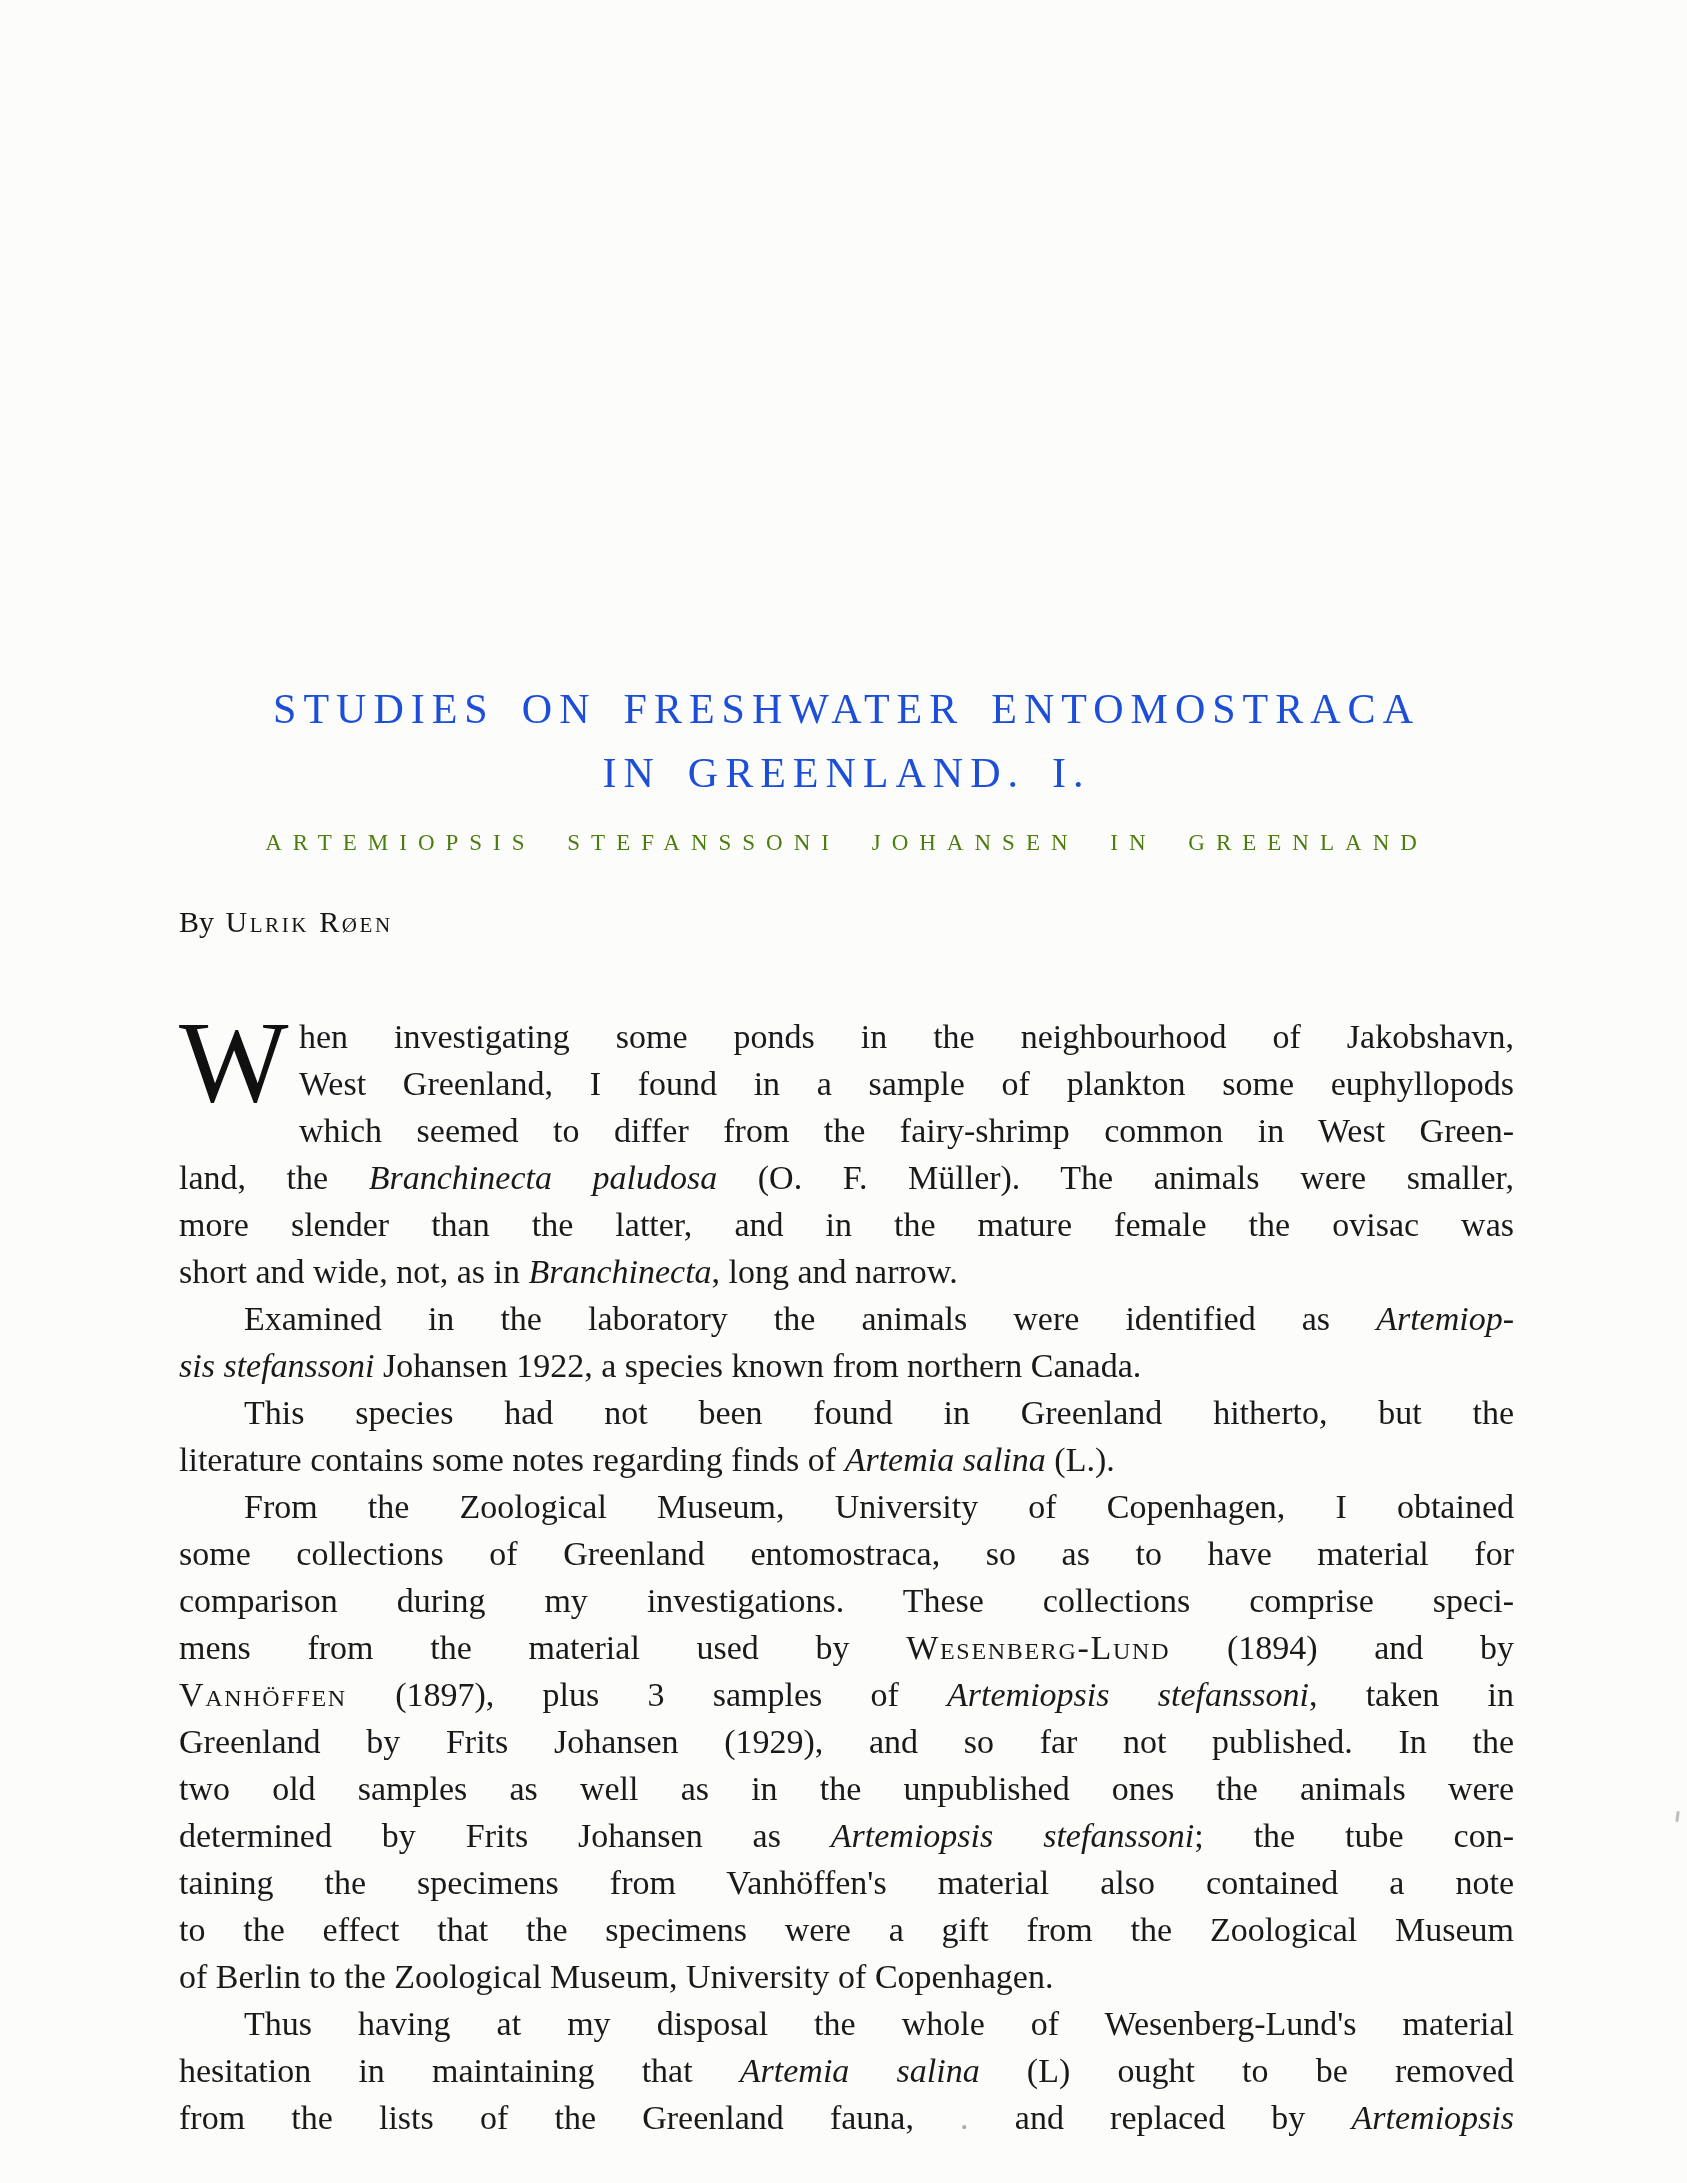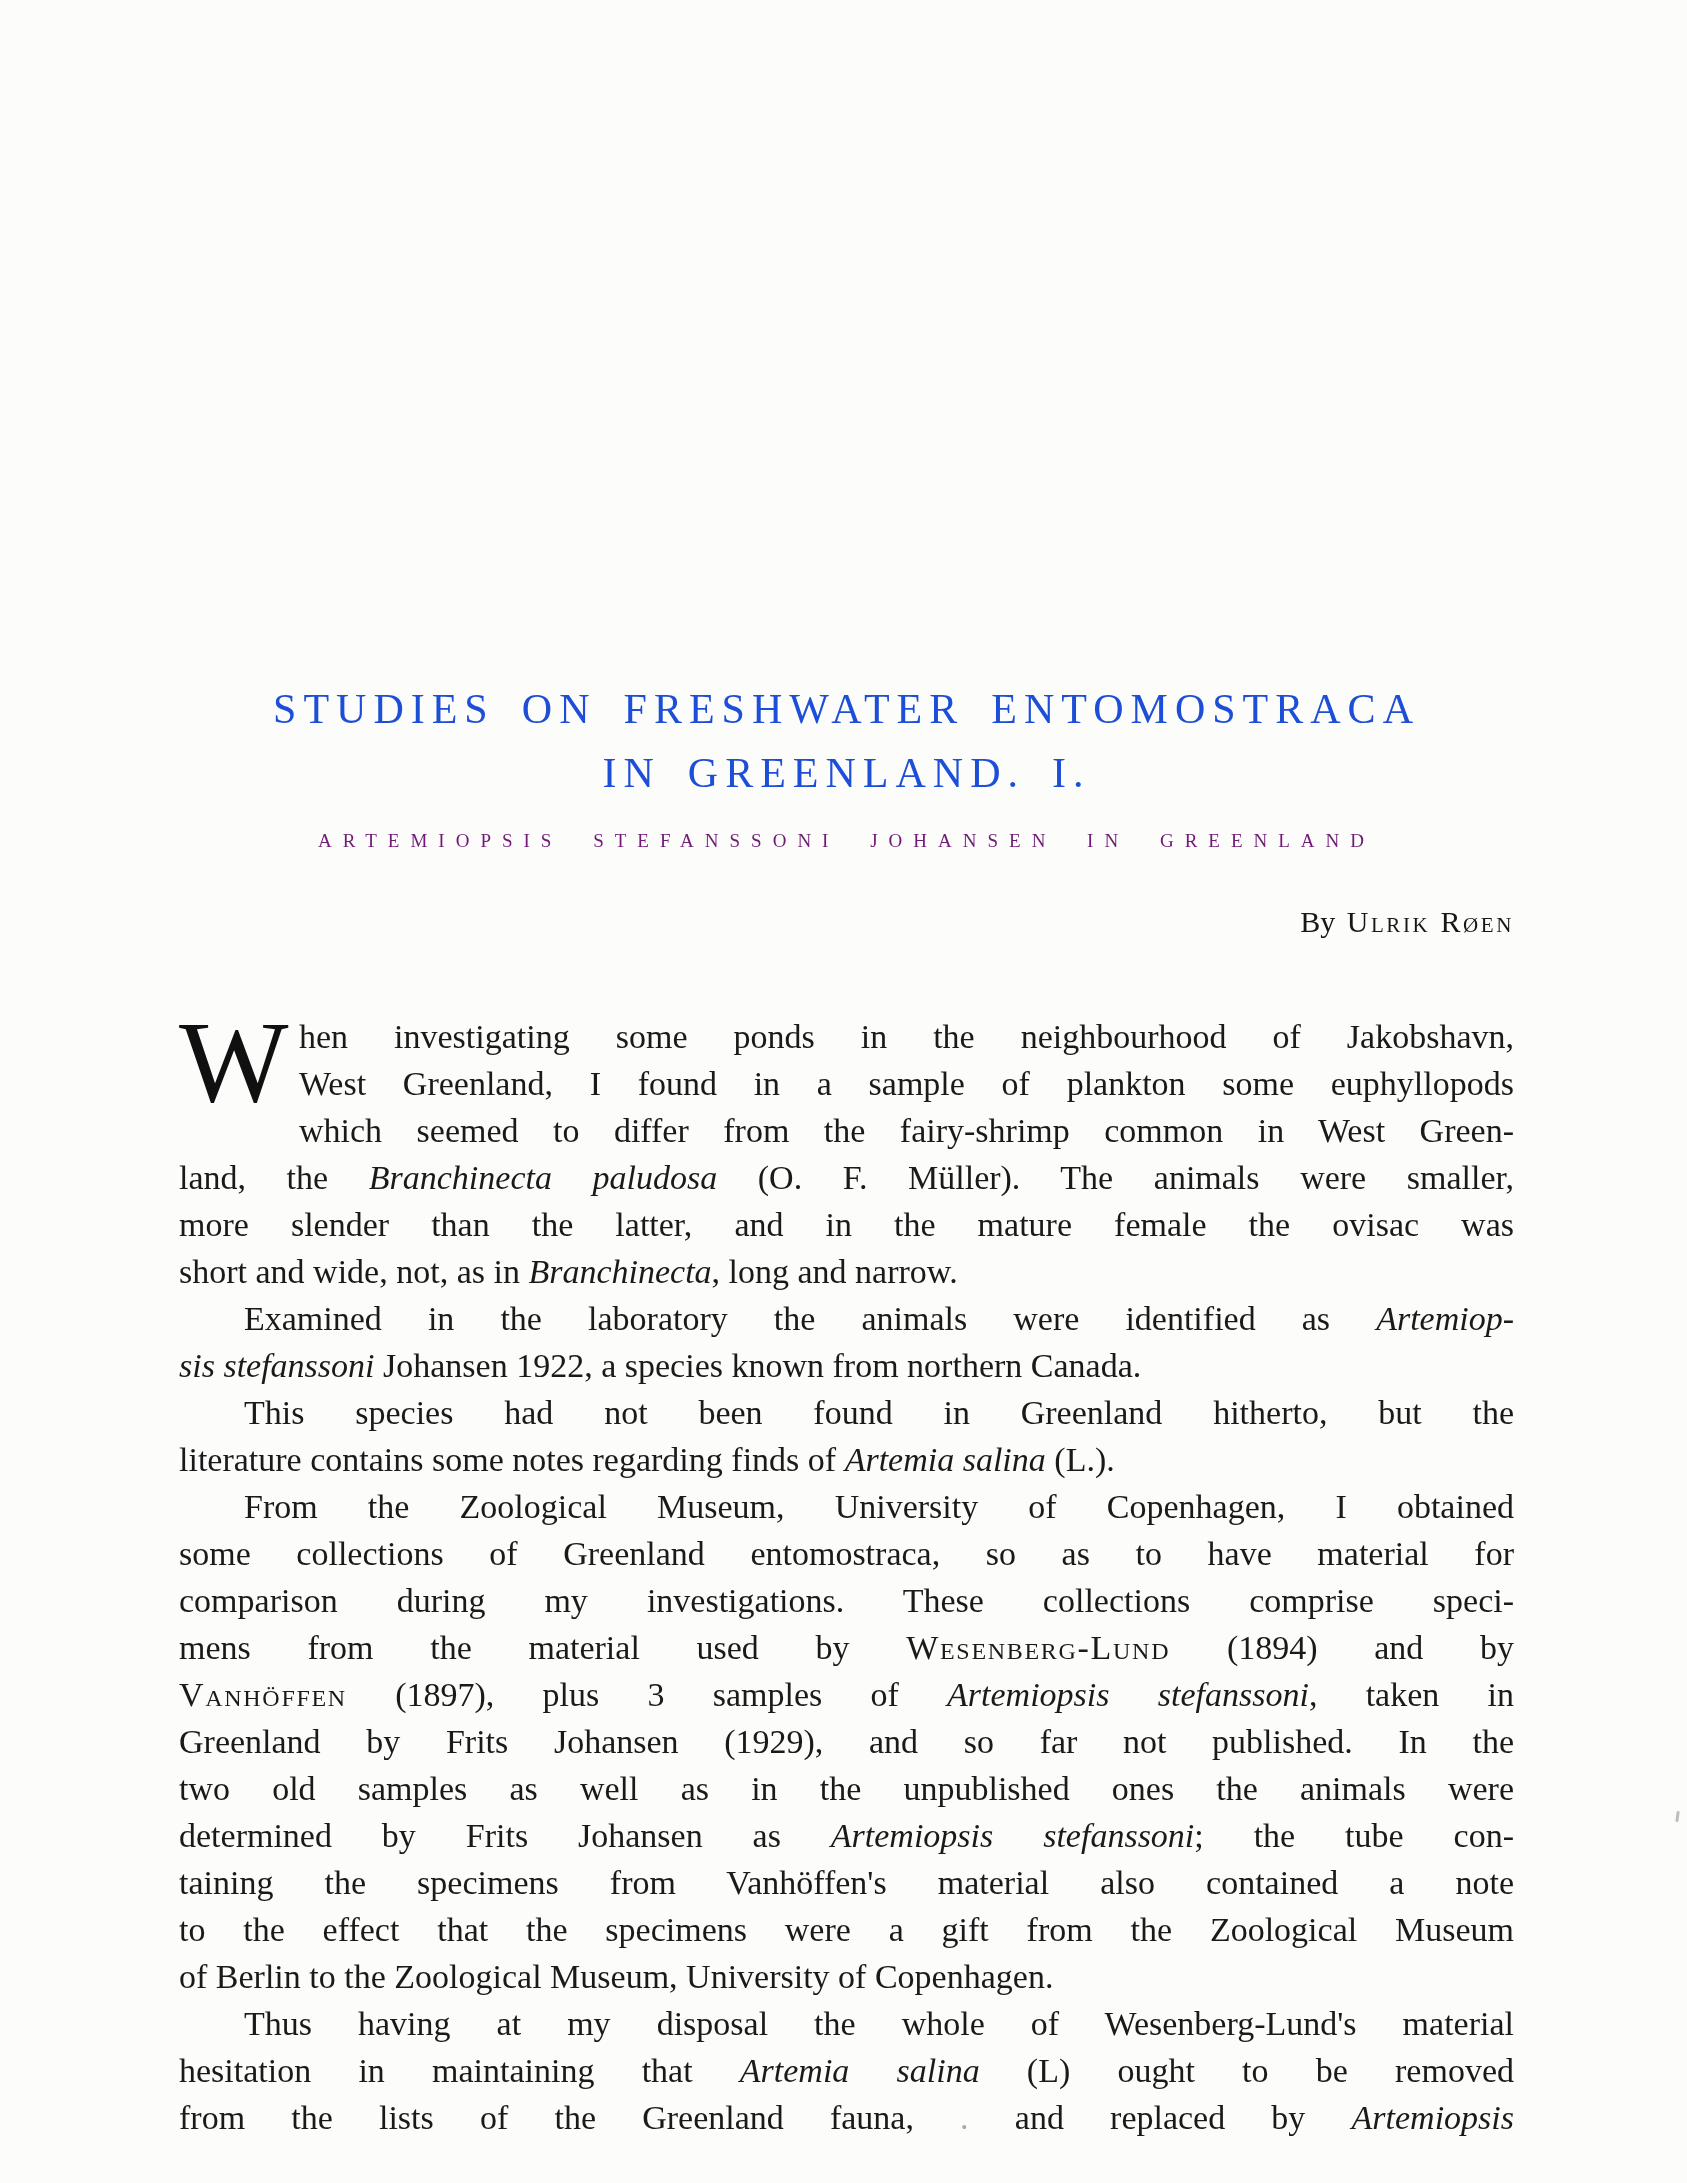--- a/index.html
+++ b/index.html
@@ -20,28 +20,28 @@
     font-size: 42px; line-height: 1;
     letter-spacing: 7px; word-spacing: 9.6px;
     color: #1d4ed8;
   }
   .title-line.l1 { top: 688px; }
   .title-line.l2 { top: 752px; }
 
   .subtitle {
     position: absolute; left: -8.7px; right: -8.7px; top: 831px;
     text-align: center;
-    font-size: 19px; line-height: 1;
+    font-size: 23px; line-height: 1;
     letter-spacing: 11px; word-spacing: 15px;
-    color: #701a75;
+    color: #4d7c0f;
   }
 
   .byline {
     position: absolute; left: 0; right: 0; top: 907px;
-    text-align: right;
+    text-align: left;
     font-size: 30px; line-height: 1;
     color: #171717;
   }
   .byline .name { font-variant: small-caps; letter-spacing: 2.6px; margin-left: 0.38em; }
 
   .article { position: absolute; left: 0; right: 0; top: 1013px; font-size: 34px; }
   .para { margin: 0; }
   .line {
     line-height: 47px;
     text-align: justify;

